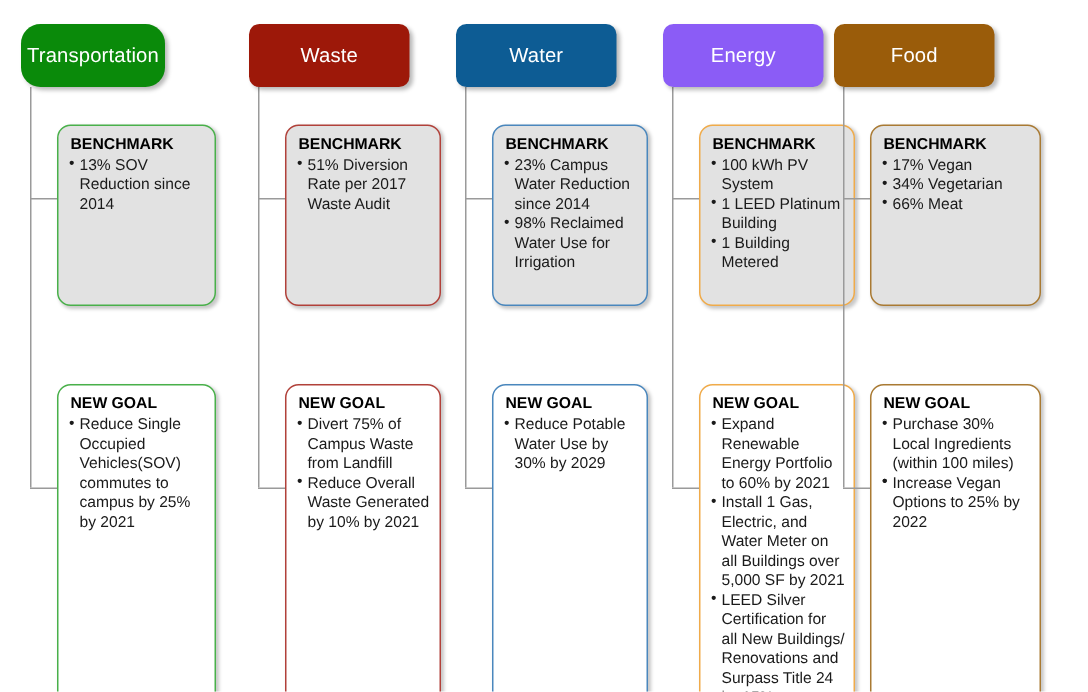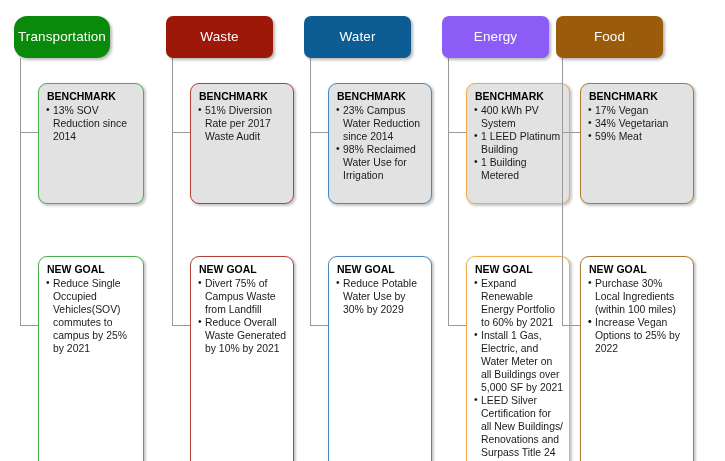--- a/index.html
+++ b/index.html
@@ -207,21 +207,21 @@
     <div class="column" id="col-3">
       <div class="connector-vert" style="left: 20px; top: 58px; height: 267px; background: rgb(154, 154, 154);"></div>
       <div class="connector-stub" style="left: 20px; top: 132px; width: 19px; background: rgb(154, 154, 154);"></div>
       <div class="connector-stub" style="left: 20px; top: 325px; width: 19px; background: rgb(154, 154, 154);"></div>
       <div class="header-box" style="background: #8b5cf6;">
         <span class="header-label">Energy</span>
       </div>
       <div class="card benchmark" style="border-color: rgb(240, 171, 74); background: rgb(226, 226, 226);">
         <div class="card-title">BENCHMARK</div>
         <ul class="bullets">
-          <li><span class="dot">•</span><span>400 kWh PV System</span></li>
+          <li><span class="dot">•</span><span>100 kWh PV System</span></li>
           <li><span class="dot">•</span><span>1 LEED Platinum Building</span></li>
           <li><span class="dot">•</span><span>1 Building Metered</span></li>
         </ul>
       </div>
       <div class="card newgoal" style="border-color: rgb(240, 171, 74); background: rgb(255, 255, 255);">
         <div class="card-title">NEW GOAL</div>
         <ul class="bullets">
           <li><span class="dot">•</span><span>Expand Renewable Energy Portfolio to 60% by 2021</span></li>
           <li><span class="dot">•</span><span>Install 1 Gas, Electric, and Water Meter on all Buildings over 5,000 SF by 2021</span></li>
           <li><span class="dot">•</span><span>LEED Silver Certification for all New Buildings/ Renovations and Surpass Title 24 by 15%</span></li>
@@ -233,21 +233,21 @@
       <div class="connector-stub" style="left: 20px; top: 132px; width: 19px; background: rgb(154, 154, 154);"></div>
       <div class="connector-stub" style="left: 20px; top: 325px; width: 19px; background: rgb(154, 154, 154);"></div>
       <div class="header-box" style="background: rgb(154, 92, 10);">
         <span class="header-label">Food</span>
       </div>
       <div class="card benchmark" style="border-color: rgb(169, 122, 51); background: rgb(226, 226, 226);">
         <div class="card-title">BENCHMARK</div>
         <ul class="bullets">
           <li><span class="dot">•</span><span>17% Vegan</span></li>
           <li><span class="dot">•</span><span>34% Vegetarian</span></li>
-          <li><span class="dot">•</span><span>59% Meat</span></li>
+          <li><span class="dot">•</span><span>66% Meat</span></li>
         </ul>
       </div>
       <div class="card newgoal" style="border-color: rgb(169, 122, 51); background: rgb(255, 255, 255);">
         <div class="card-title">NEW GOAL</div>
         <ul class="bullets">
           <li><span class="dot">•</span><span>Purchase 30% Local Ingredients (within 100 miles)</span></li>
           <li><span class="dot">•</span></li>
           <li><span class="dot">•</span><span>Increase Vegan Options to 25% by 2022</span></li>
         </ul>
       </div>

